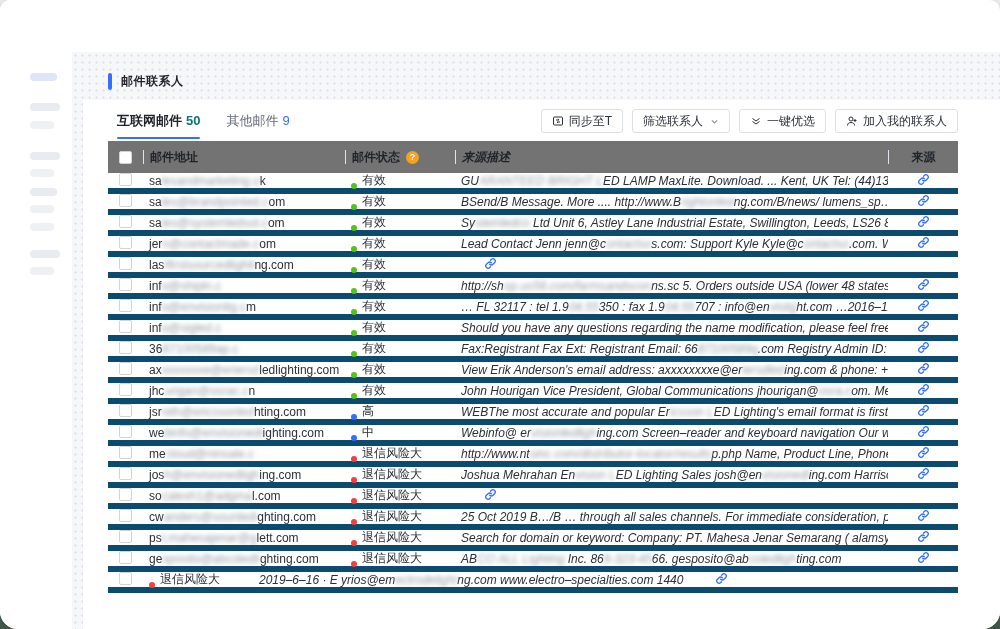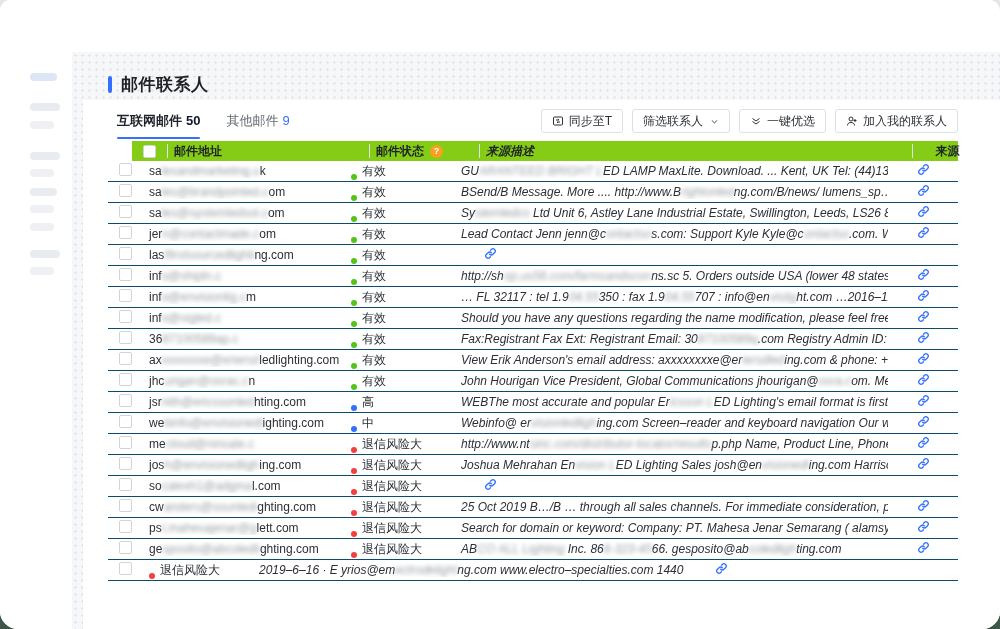--- a/index.html
+++ b/index.html
@@ -16,21 +16,21 @@
 
   
   .sidebar { position:absolute; top:0; left:0; width:72px; height:100%; background:#fff; }
   .skel { position:absolute; left:30px; height:8px; border-radius:4px; }
 
   
   .main { position:absolute; top:52px; left:72px; right:0; bottom:0; background:#f6f7f9;
     background-image:radial-gradient(circle,#e3e5ea 1px,transparent 1.3px); background-size:7px 7px; }
   .page-head { display:flex; align-items:center; padding:21px 0 0 36px; }
   .accent-bar { width:4px; height:17px; border-radius:2px; margin-right:9px; }
-  .page-title { font-size:17px; font-weight:bold; color:#1f2329; letter-spacing:.5px; }
+  .page-title { font-size:12px; font-weight:bold; color:#1f2329; letter-spacing:.5px; }
 
   .card { position:absolute; top:48px; left:11px; right:0; bottom:0; background:#fff; }
   .card-head { display:flex; justify-content:space-between; align-items:flex-start; padding:9px 42px 0 34px; }
 
   
   .tabs { display:flex; gap:26px; padding-top:3px; }
   .tab { position:relative; font-size:13px; color:#646a73; padding-bottom:9px; cursor:pointer; white-space:nowrap; }
   .tab .cnt { margin-left:4px; }
   .tab.active { color:#1f2329; font-weight:bold; }
   .tab.active::after { content:""; position:absolute; left:0; right:0; bottom:0; height:2px;
@@ -39,29 +39,29 @@
   
   .toolbar { display:flex; }
   .btn { display:inline-flex; align-items:center; gap:5px; height:24px; padding:0 10px;
     background:#fff; border:1px solid #dcdfe5; border-radius:3px; font-size:12px; color:#2b2f36;
     margin-left:9px; cursor:pointer; white-space:nowrap; }
   .btn svg { display:block; }
   .caret { margin-left:2px; }
 
   
   .table { margin:2px 42px 0 25px; width:850px; font-size:12px; }
-  .thead { display:flex; align-items:center; height:20px; background:#84cc16; color:#1f2329; font-weight:bold;margin-left:24px; }
+  .thead { display:flex; align-items:center; height:32px; background:#737373; color:#1f2329; font-weight:bold; }
   .th { padding:0 6px; display:flex; align-items:center; height:14px; }
   .th + .th { border-left:1px solid #dfe3ee; }
   .c-check { width:35px; justify-content:center; flex:none; }
   .c-email { width:202px; flex:none; }
   .c-status { width:110px; flex:none; }
   .c-desc { width:433px; flex:none;font-style:italic; }
   .c-source { width:70px; flex:none; justify-content:center; text-align:center; }
-  .tr { display:flex; align-items:center; height:21px; border-bottom:1px solid #0c4a6e; color:#2b2f36; }
+  .tr { display:flex; align-items:center; height:21px; border-bottom:6px solid #0c4a6e; color:#2b2f36; }
   .td { padding:0 6px; overflow:hidden; white-space:nowrap; }
   .checkbox { width:13px; height:13px; border:1px solid #cfd3da; border-radius:2px; background:#fff;
     display:inline-block; cursor:pointer; }
   .q-badge { width:13px; height:13px; border-radius:50%; background:#f7a11d; color:#fff; font-size:9px;
     font-weight:bold; display:inline-flex; align-items:center; justify-content:center; margin-left:6px; }
   .sdot { width:6px; height:6px; border-radius:50%; display:inline-block; margin-right:5px; flex:none; }
   .status-cell { display:flex; align-items:flex-end; }
   .blur { filter:blur(2.2px); color:#9aa0a6; user-select:none; }
   .link-btn { display:inline-flex; cursor:pointer; }
 </style>
@@ -93,21 +93,21 @@
     <div class="main">
       <div class="page-head">
         <span class="accent-bar" id="accentBar" style="background: rgb(51, 112, 255);"></span>
         <span class="page-title">邮件联系人</span>
       </div>
 
       <div class="card">
         <div class="card-head">
           <div class="tabs">
             <div class="tab active">
-              <span>互联网邮件</span><span class="cnt" id="cnt0" style="color: #0f172a;">50</span>
+              <span>互联网邮件</span><span class="cnt" id="cnt0" style="color: #0f766e;">50</span>
             </div>
             <div class="tab">
               <span>其他邮件</span><span class="cnt" id="cnt1" style="color: rgb(51, 112, 255);">9</span>
             </div>
           </div>
 
           <div class="toolbar">
             <button class="btn">
               <span>
                   <svg width="12" height="12" viewBox="0 0 24 24" fill="none" stroke="#2b2f36" stroke-width="2">
@@ -278,21 +278,21 @@
                     </svg>
                   </span></div>
               </div>
               <div class="tr">
                 <div class="td c-check" style="text-align: center;"><span class="checkbox"></span></div>
                 <div class="td c-email"><span>36</span><span class="blur">87100589ap.c</span></div>
                 <div class="td c-status status-cell">
                   <span class="sdot" style="background: rgb(82, 196, 26);"></span>
                   <span>有效</span>
                 </div>
-                <div class="td c-desc"><span>Fax:Registrant Fax Ext: Registrant Email: 30</span><span class="blur">87100589q</span><span>.com Registry Admin ID: Admi…</span></div>
+                <div class="td c-desc"><span>Fax:Registrant Fax Ext: Registrant Email: 66</span><span class="blur">87100589q</span><span>.com Registry Admin ID: Admi…</span></div>
                 <div class="td c-source" style="text-align: center;"><span class="link-btn">
                     <svg width="13" height="13" viewBox="0 0 24 24" fill="none" stroke="#3370ff" stroke-width="2.4" stroke-linecap="round">
                       <path d="M10.5 13.5a4.2 4.2 0 0 0 6 0l3-3a4.2 4.2 0 0 0-6-6l-1.4 1.4"></path>
                       <path d="M13.5 10.5a4.2 4.2 0 0 0-6 0l-3 3a4.2 4.2 0 0 0 6 6l1.4-1.4"></path>
                     </svg>
                   </span></div>
               </div>
               <div class="tr">
                 <div class="td c-check" style="text-align: center;"><span class="checkbox"></span></div>
                 <div class="td c-email"><span>ax</span><span class="blur">xxxxxxxe@eriersd</span><span>ledlighting.com</span></div>

